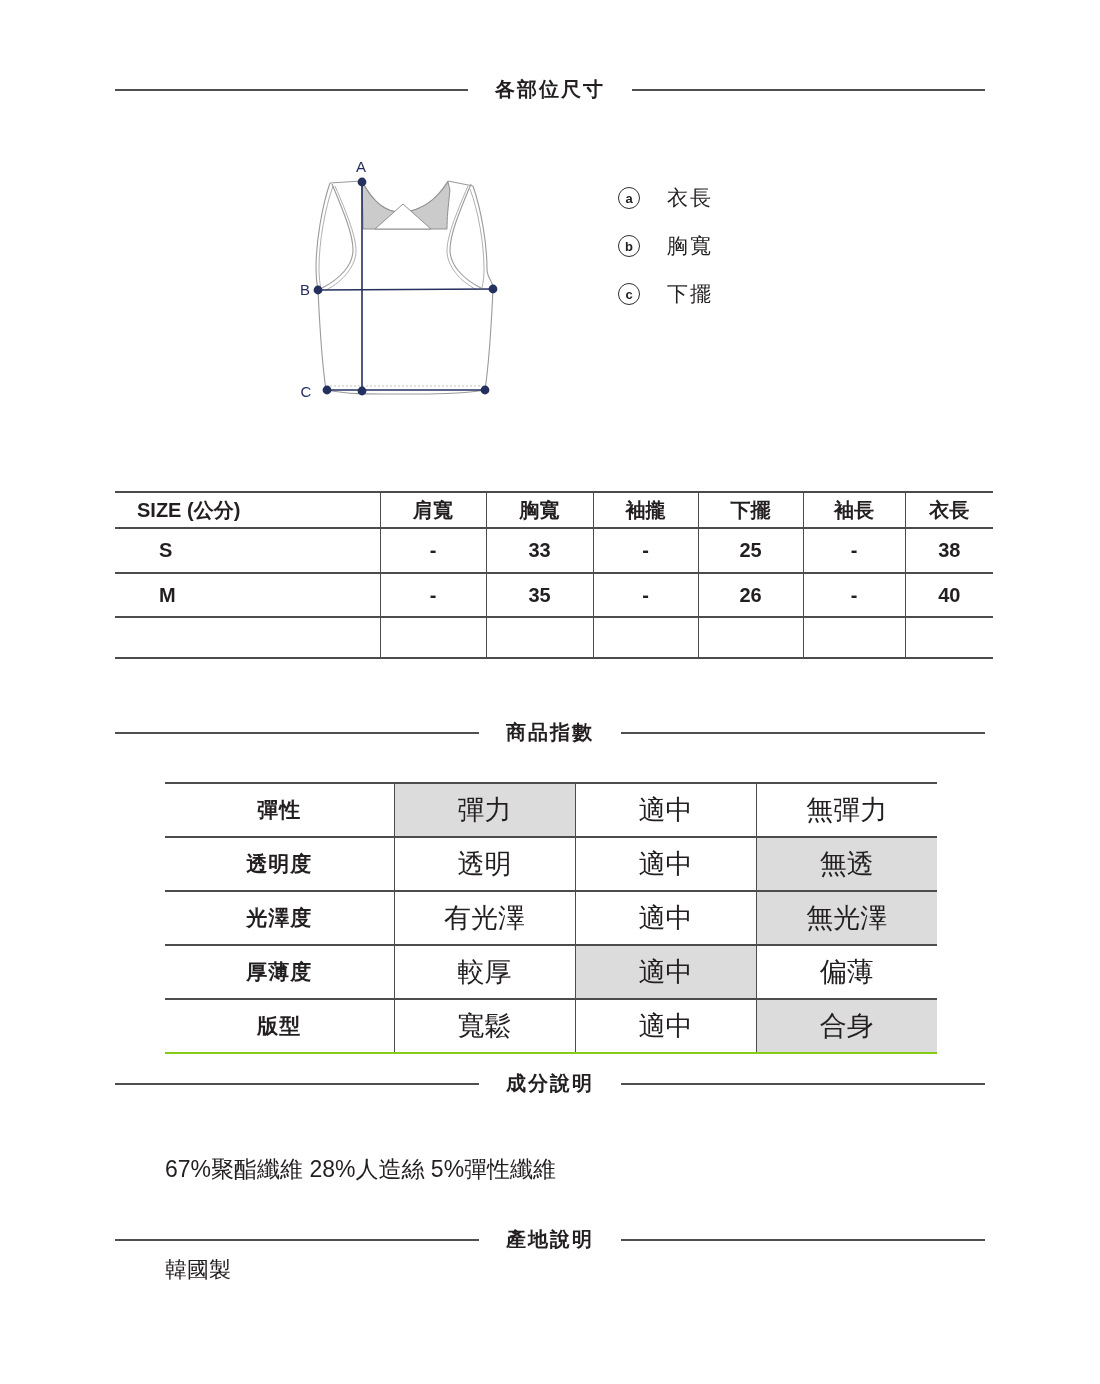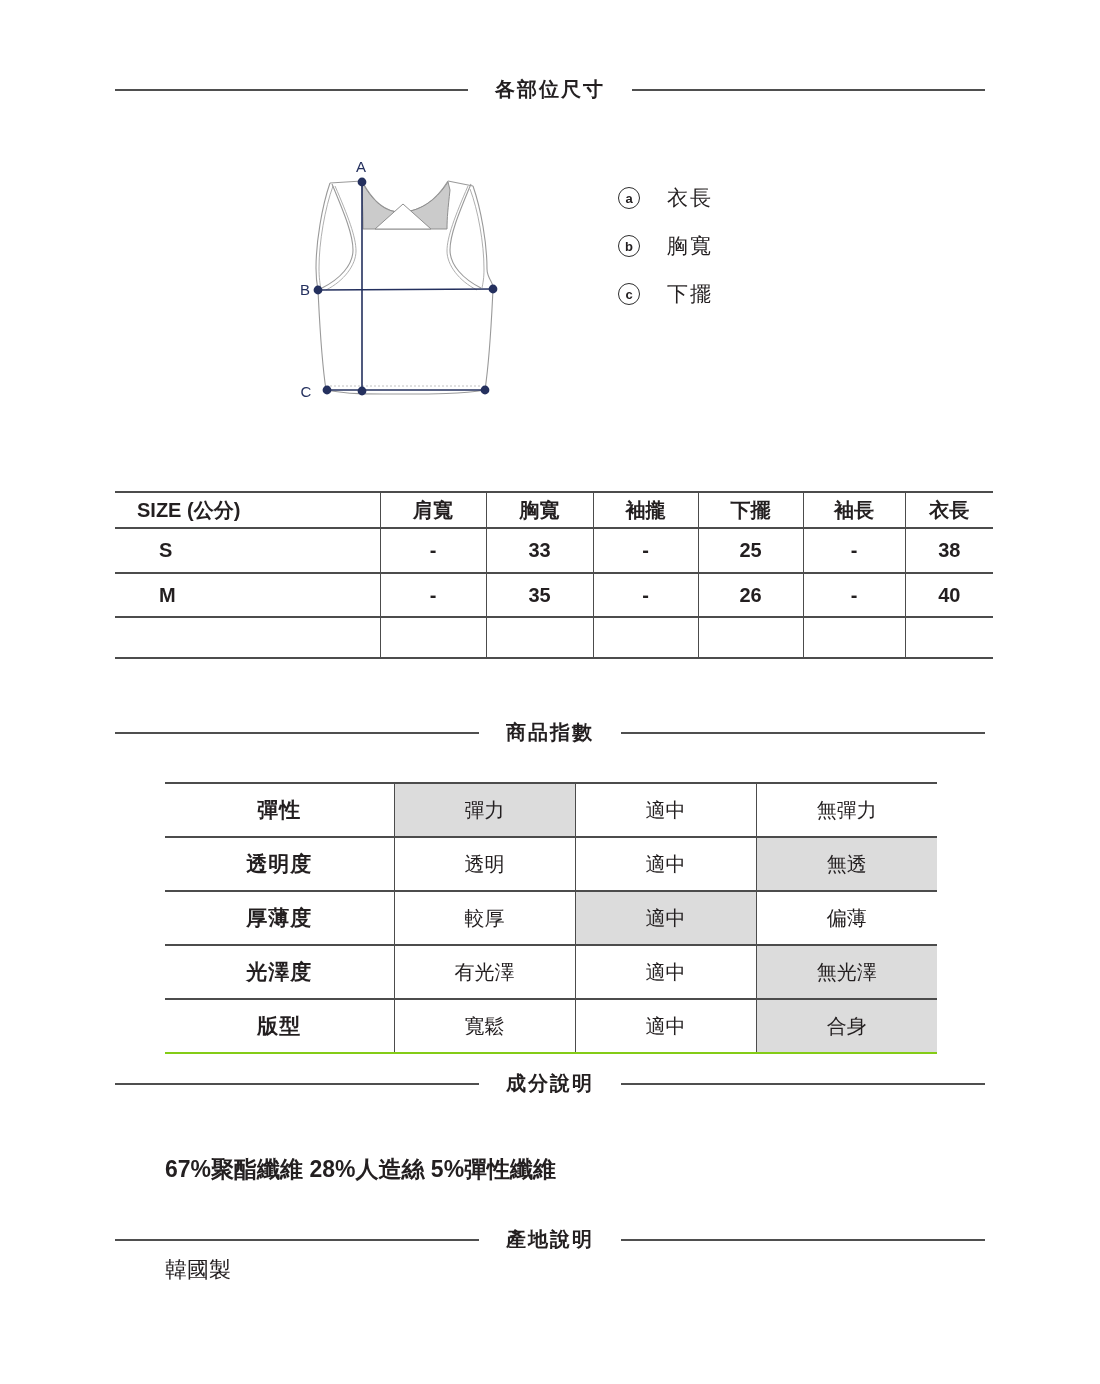--- a/index.html
+++ b/index.html
@@ -33,30 +33,30 @@
     text-align:center; padding:0; overflow:hidden;
   }
   .size-table tr:last-child td { border-bottom:2px solid #4c4c4c; }
   .size-table td + td { border-left:1.5px solid #4c4c4c; }
   .size-table td.szc { text-align:left; padding-left:22px; }
   .size-table tr.datarow td.szc { padding-left:44px; }
 
   
   .idx-table { border-collapse:collapse; width:772px; table-layout:fixed; }
   .idx-table td {
-    border-top:2px solid #4c4c4c; font-size:20px; text-align:center;
+    border-top:2px solid #4c4c4c; font-size:27px; text-align:center;
     height:52px; padding:0; overflow:hidden;
   }
   .idx-table tr:last-child td { border-bottom:2px solid #84cc16; }
   .idx-table td + td { border-left:1.5px solid #4c4c4c; }
   .idx-table td.lbl { font-weight:bold; font-size:21px; letter-spacing:1px;margin-top:26px; }
   .idx-table td.hl { background:#dcdcdc; }
 
   .body-text { position:absolute; left:165px; font-size:23px; }
-  .bold { font-weight:bold; }
+  .bold { font-weight:normal; }
 </style>
 </head>
 <body>
 
 <div class="sec" style="top:76px;">
   <div class="ln"></div>
   <div class="tx">各部位尺寸</div>
   <div class="ln"></div>
 </div>
 
@@ -201,32 +201,32 @@
       <td>適中</td>
       <td>無彈力</td>
     </tr>
     <tr>
       <td class="lbl">透明度</td>
       <td>透明</td>
       <td>適中</td>
       <td class="hl">無透</td>
     </tr>
     <tr>
+      <td class="lbl">光澤度</td>
+      <td>有光澤</td>
+      <td>適中</td>
+      <td class="hl">無光澤</td>
+    </tr>
+    <tr>
       <td class="lbl">厚薄度</td>
       <td>較厚</td>
       <td class="hl">適中</td>
       <td>偏薄</td>
     </tr>
     <tr>
-      <td class="lbl">光澤度</td>
-      <td>有光澤</td>
-      <td>適中</td>
-      <td class="hl">無光澤</td>
-    </tr>
-    <tr>
       <td class="lbl">版型</td>
       <td>寬鬆</td>
       <td>適中</td>
       <td class="hl">合身</td>
     </tr>
   </tbody>
     </table>
 </div>
 
 <div class="sec" style="top:1070px;">

